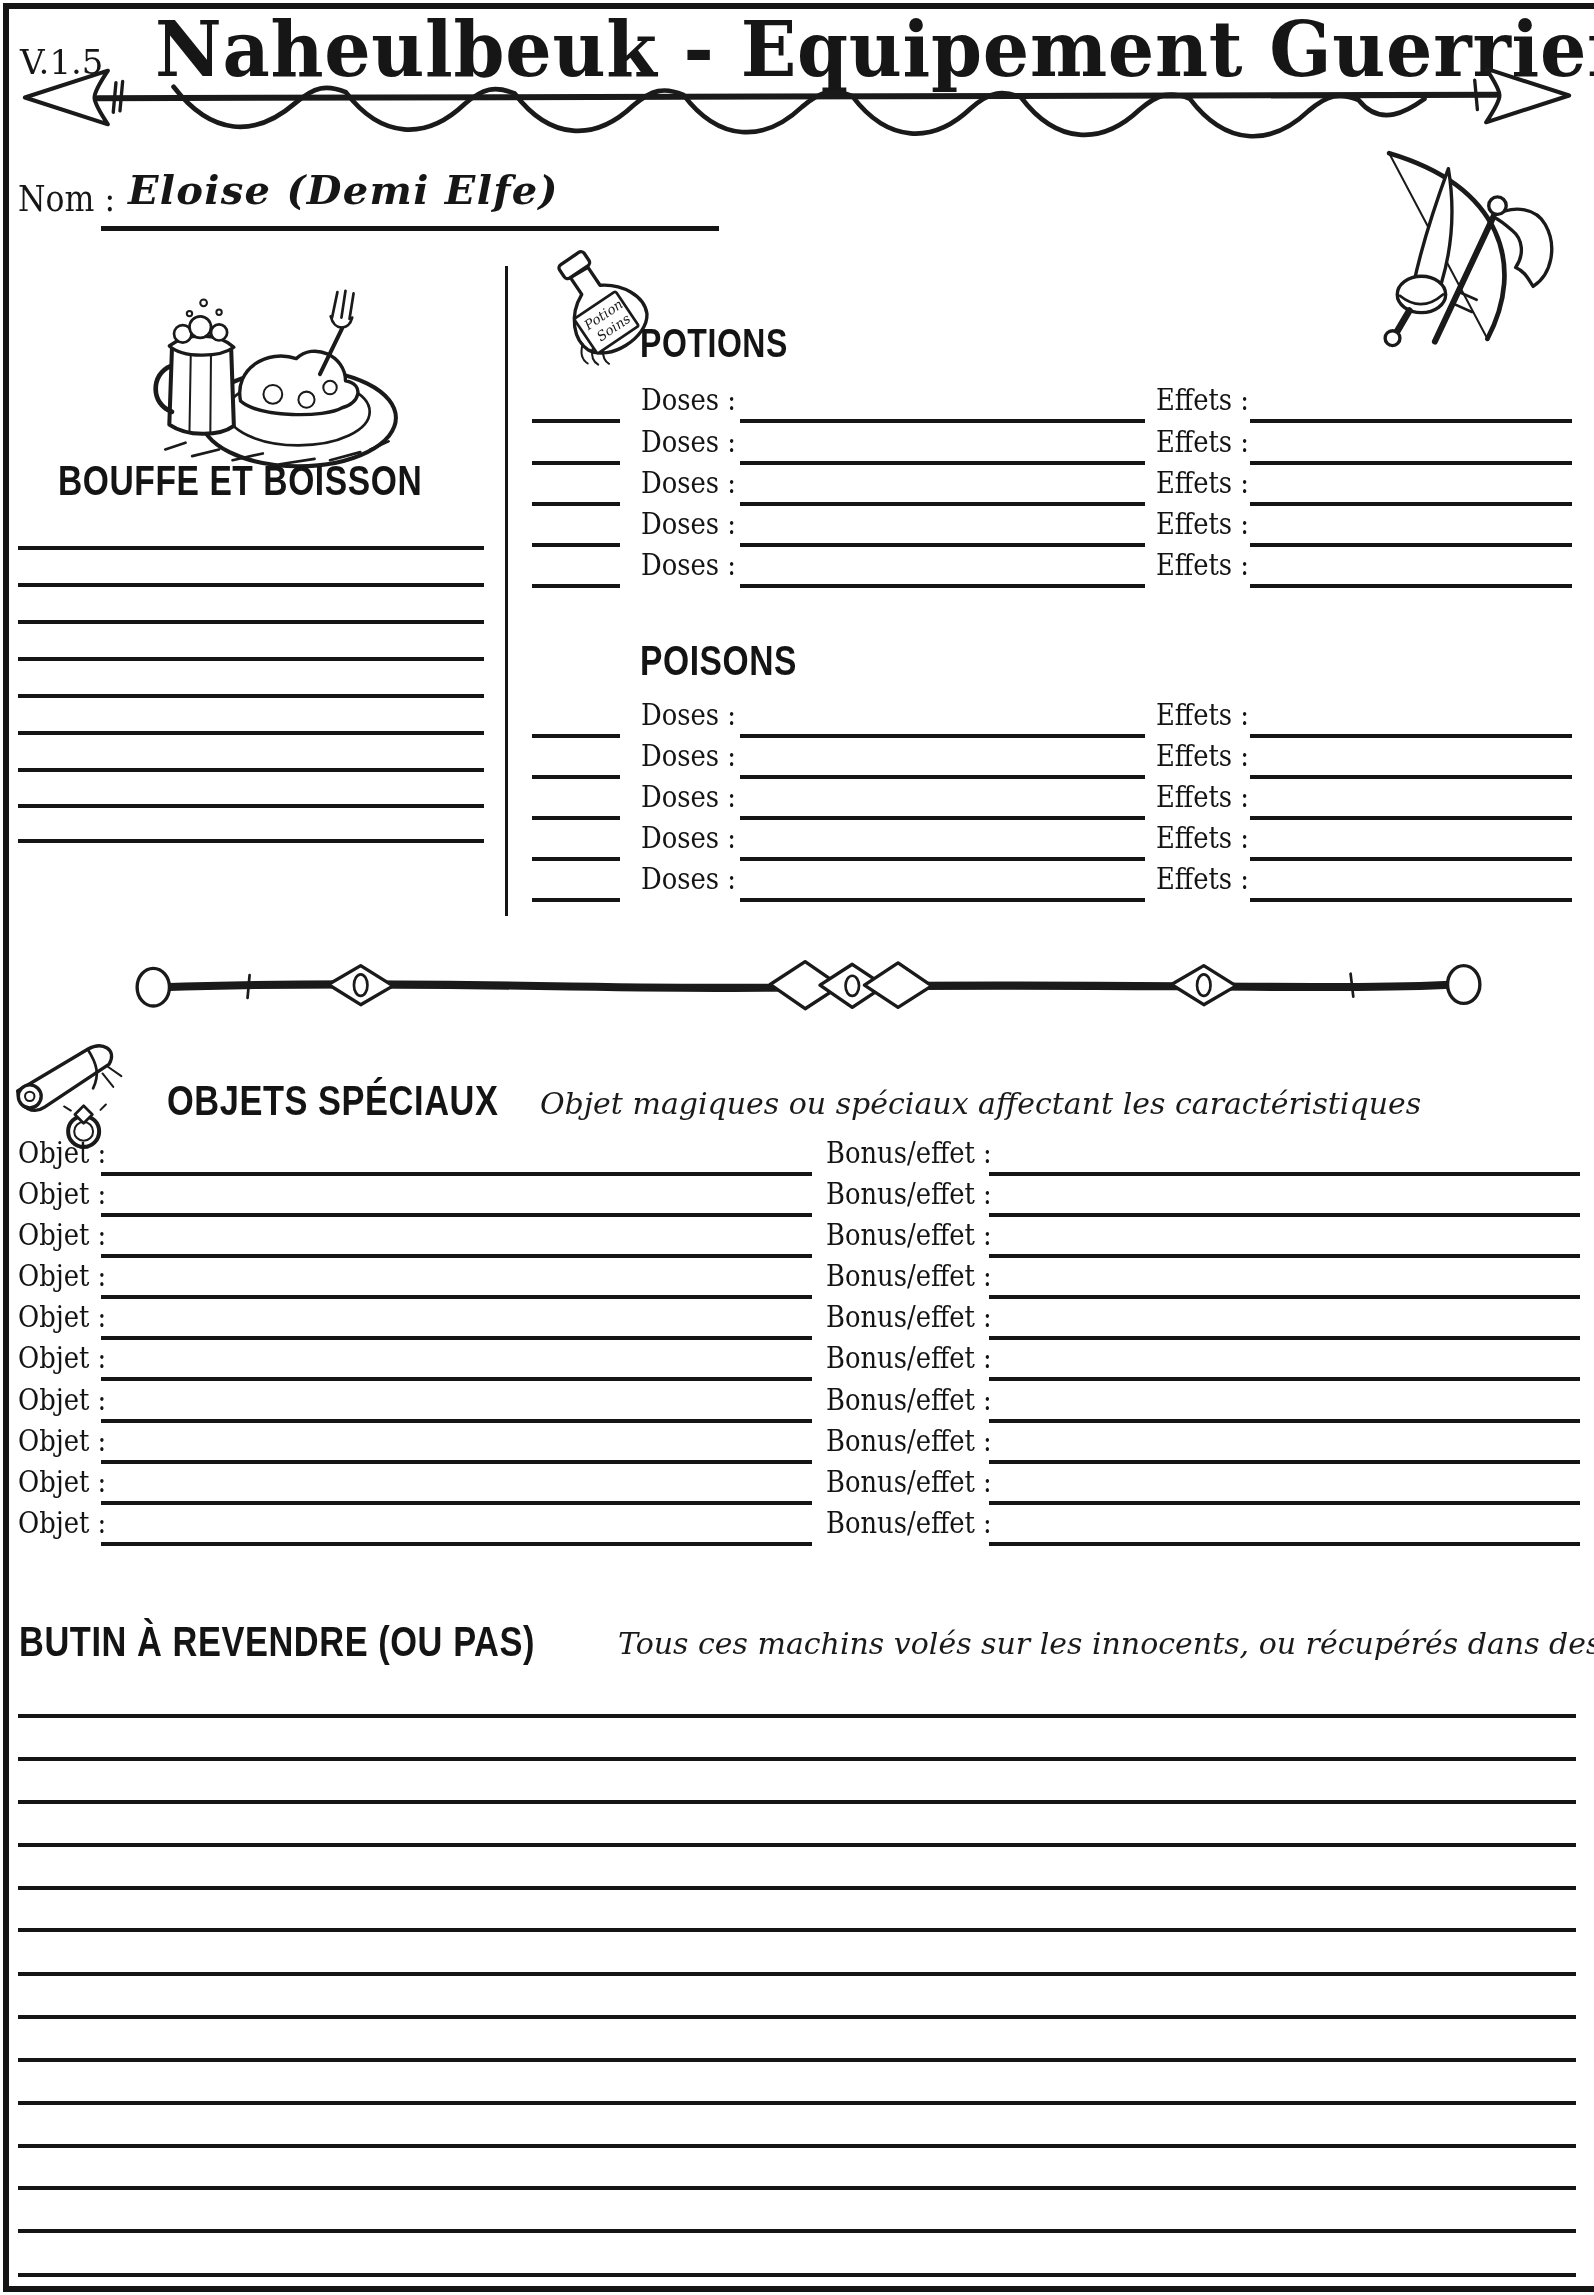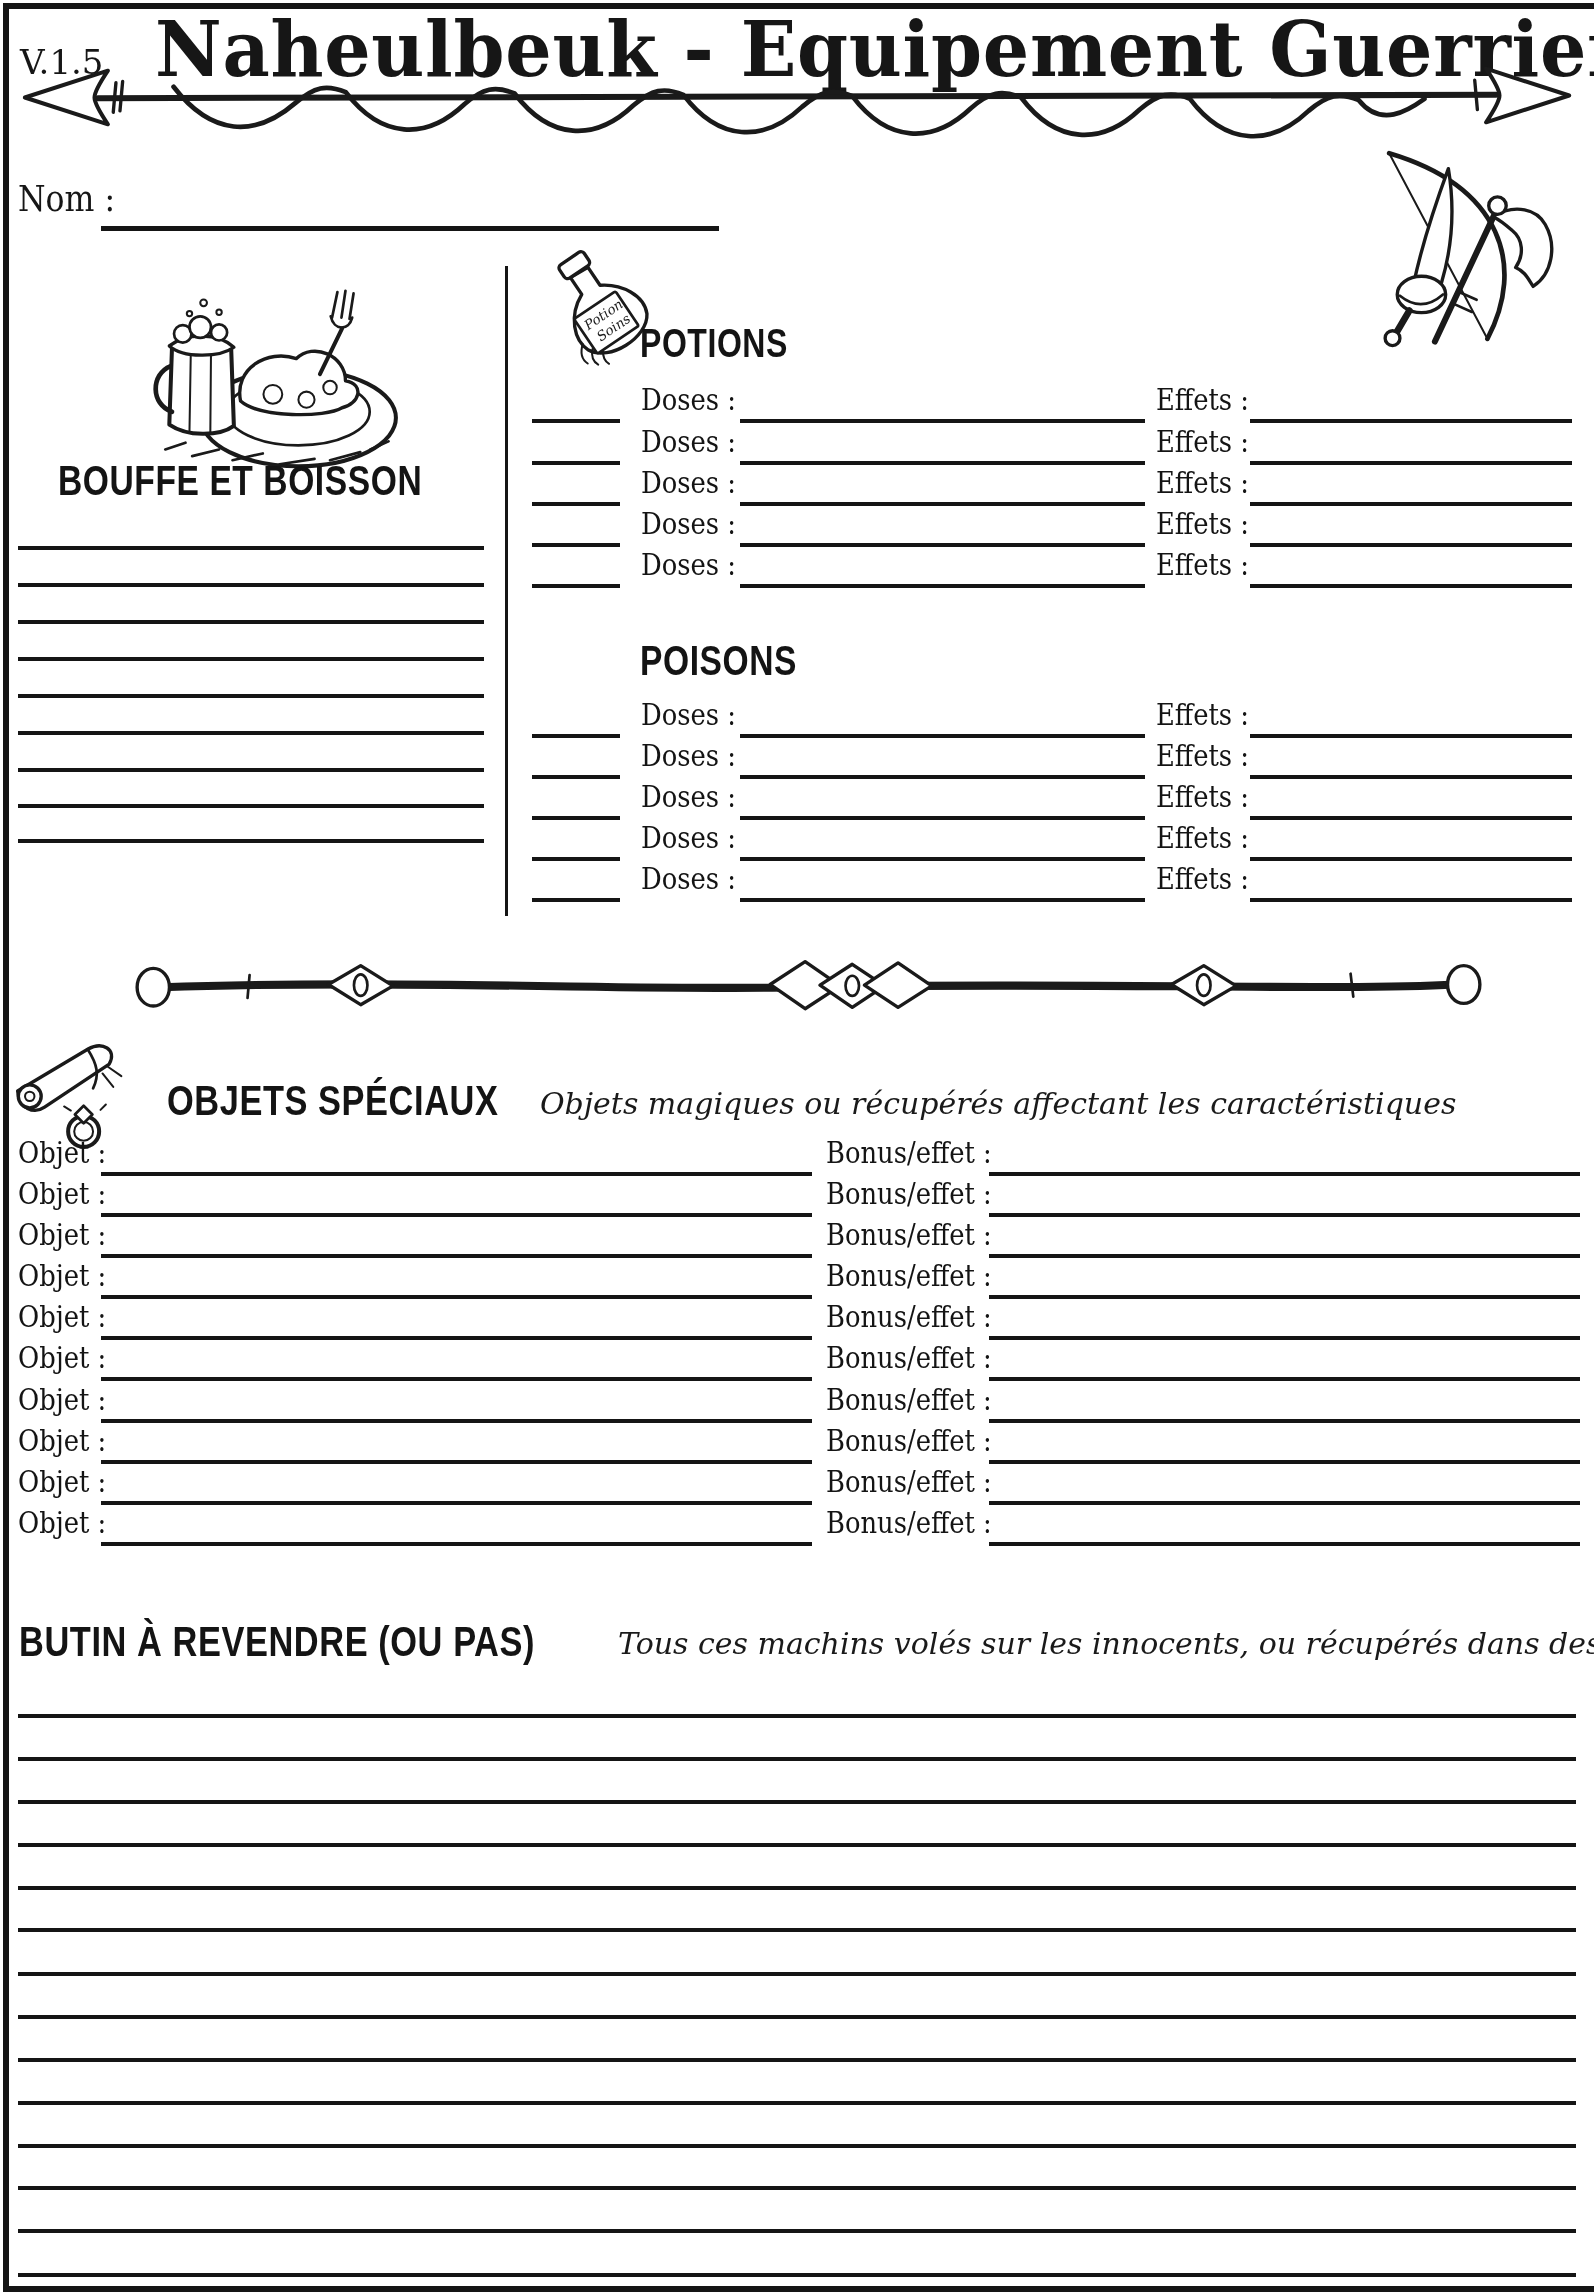--- a/index.html
+++ b/index.html
@@ -63,20 +63,21 @@
   <svg style="left:10px; top:64px;" width="1574" height="67" viewBox="0 0 2337 100">
     <path class="ink" stroke-width="9" d="M125,51 L2212,46"></path>
     <path class="inkf" stroke-width="6" d="M16,50 L140,10 Q120,40 120,50 Q120,60 140,90 Z"></path>
     <path class="inkf" stroke-width="6" d="M2321,47 L2197,7 Q2217,37 2217,47 Q2217,57 2197,87 Z"></path>
     <path class="ink" stroke-width="5" d="M152,28 L148,72 M162,26 L158,70"></path>
     <path class="ink" stroke-width="5" d="M2180,24 L2184,68"></path>
     <path class="ink" stroke-width="7" d="M238,34 C295,108 360,110 420,58 C448,34 466,30 495,42 C548,112 615,114 672,60 C700,36 718,32 747,44 C800,114 867,116 924,62 C952,38 970,34 999,46 C1052,116 1119,118 1176,64 C1204,40 1222,36 1251,48 C1304,118 1371,120 1428,66 C1456,42 1474,38 1503,50 C1556,120 1623,122 1680,68 C1708,44 1726,40 1755,52 C1808,122 1875,124 1932,70 C1960,46 1978,42 2007,54 C2040,95 2080,70 2105,52"></path>
   </svg>
 
   <div class="nom-label">Nom :</div>
+  <div class="nom-value">Eloise (Demi Elfe)</div>
   <div class="rline" style="left:101px; top:226px; width:618px; height:4.7px;"></div>
 
   <svg style="left:1334px; top:145px;" width="222" height="202" viewBox="0 0 330 300">
     <path class="ink" stroke-width="3" d="M82,12 L228,288"></path>
     <path class="ink" stroke-width="7" d="M82,12 C250,62 285,180 228,288"></path>
     <path class="ink" stroke-width="9" d="M150,292 L240,100"></path>
     <path class="inkf" stroke-width="5" d="M236,106 C270,86 302,96 314,118 C332,150 324,192 296,210 C288,198 284,188 270,182 C283,163 281,140 265,127 C255,118 246,111 236,106 Z"></path>
     <circle class="inkf" stroke-width="5" cx="243" cy="90" r="13"></circle>
     <path class="ink" stroke-width="4" d="M185,218 L212,230 M178,236 L205,248"></path>
     <path class="inkf" stroke-width="5" d="M170,35 C148,95 128,160 118,208 C136,220 152,216 160,204 C176,150 180,95 170,35 Z"></path>
@@ -230,21 +231,21 @@
     <circle class="ink" stroke-width="3" cx="32" cy="100" r="7"></circle>
     <path class="ink" stroke-width="4" d="M118,30 C132,52 136,68 126,88"></path>
     <path class="ink" stroke-width="3" d="M148,56 L168,70 M140,66 L156,86"></path>
     <circle class="ink" stroke-width="6" cx="112" cy="152" r="23"></circle>
     <circle class="ink" stroke-width="3" cx="112" cy="152" r="14"></circle>
     <path class="inkf" stroke-width="4" d="M112,114 L125,127 L112,140 L99,127 Z"></path>
     <path class="ink" stroke-width="3" d="M83,115 L93,121 M145,112 L137,120"></path>
   </svg>
 
   <div class="bighead" style="left:167px; top:1076px; font-size:43px;">OBJETS SPÉCIAUX</div>
-  <div class="script" style="left:540px; top:1086px;">Objets magiques ou récupérés affectant les caractéristiques</div>
+  <div class="script" style="left:540px; top:1086px;">Objet magiques ou spéciaux affectant les caractéristiques</div>
 
   <div class="row" style="top:1172px;">
     <span class="flabel" style="left:17.5px;">Objet :</span>
     <div class="rline" style="left:101px; width:711px;"></div>
     <span class="flabel" style="left:826px;">Bonus/effet :</span>
     <div class="rline" style="left:989px; width:591px;"></div>
   </div>
   <div class="row" style="top:1213px;">
     <span class="flabel" style="left:17.5px;">Objet :</span>
     <div class="rline" style="left:101px; width:711px;"></div>

